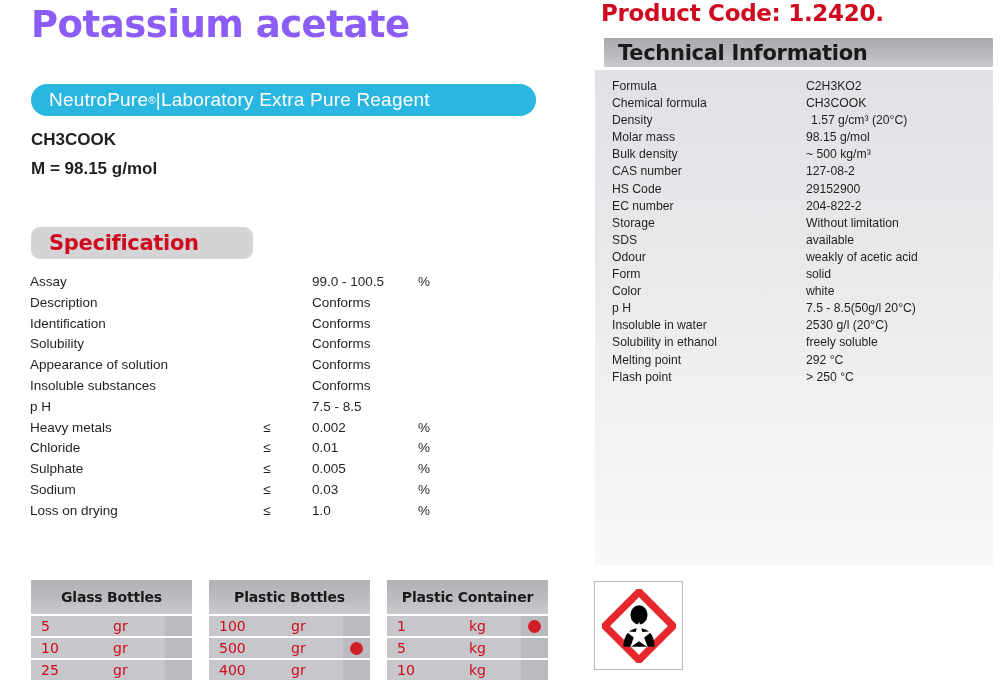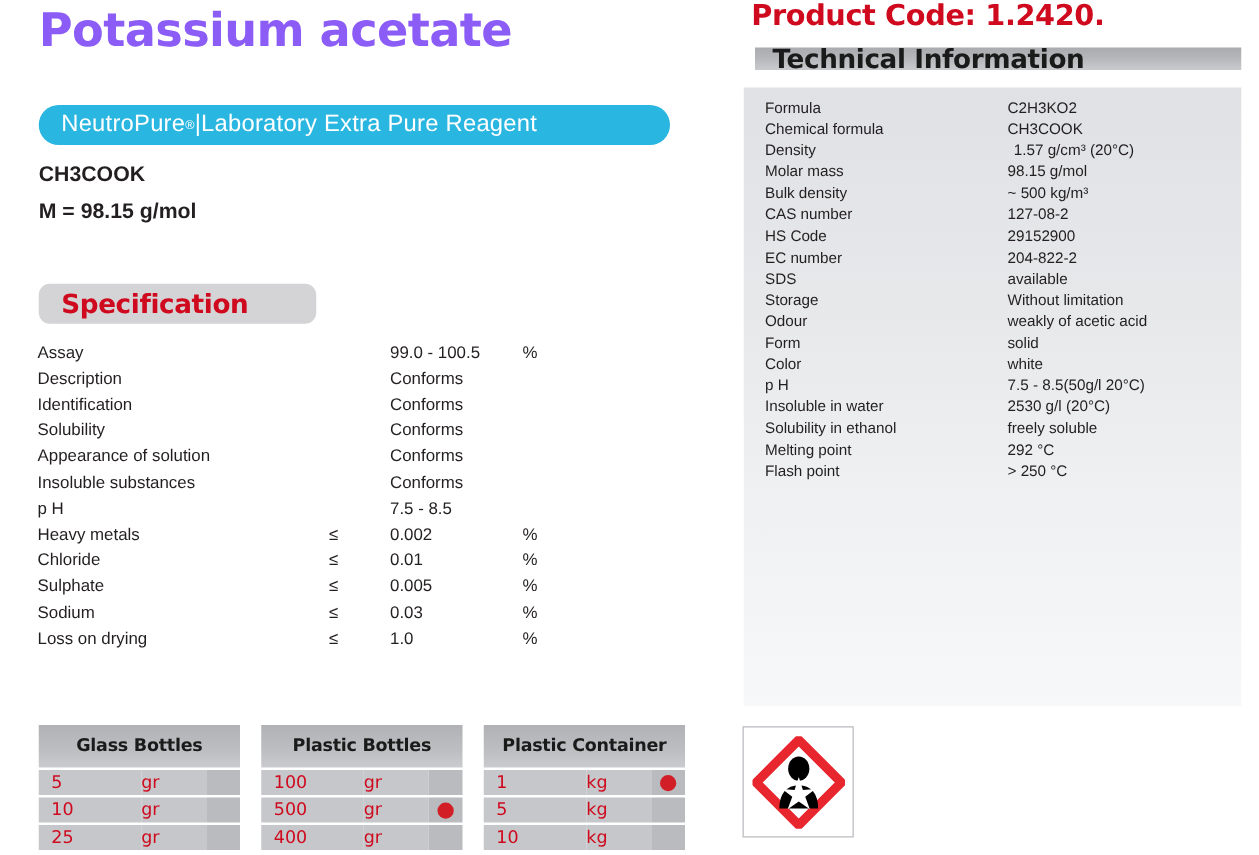--- a/index.html
+++ b/index.html
@@ -71,21 +71,21 @@
   
   .product-code{
     position:absolute;left:601px;top:0;
     font-size:23px;font-weight:bold;color:#cf0a1e;
     font-family:"DejaVu Sans","Liberation Sans",sans-serif;
     letter-spacing:-0.3px;
     text-align:right;
   }
   .tech-header{
     position:absolute;left:604px;top:38px;
-    width:389px;height:18px;
+    width:389px;height:29px;
     background:linear-gradient(to bottom,#a9abae 0%,#b4b6b9 45%,#c8cacd 100%);
     display:flex;align-items:center;
     padding-left:14px;
     box-sizing:border-box;
   }
   .tech-header span{
     color:#1a1a1a;font-size:21px;font-weight:bold;
     font-family:"DejaVu Sans","Liberation Sans",sans-serif;
     letter-spacing:-0.3px;
   }
@@ -279,26 +279,26 @@
       </div>
       <div class="tech-row">
         <span class="tech-label">HS Code</span>
         <span class="tech-value">29152900</span>
       </div>
       <div class="tech-row">
         <span class="tech-label">EC number</span>
         <span class="tech-value">204-822-2</span>
       </div>
       <div class="tech-row">
+        <span class="tech-label">Storage</span>
+        <span class="tech-value">Without limitation</span>
+      </div>
+      <div class="tech-row">
         <span class="tech-label">SDS</span>
         <span class="tech-value">available</span>
-      </div>
-      <div class="tech-row">
-        <span class="tech-label">Storage</span>
-        <span class="tech-value">Without limitation</span>
       </div>
       <div class="tech-row">
         <span class="tech-label">Odour</span>
         <span class="tech-value">weakly of acetic acid</span>
       </div>
       <div class="tech-row">
         <span class="tech-label">Form</span>
         <span class="tech-value">solid</span>
       </div>
       <div class="tech-row">

